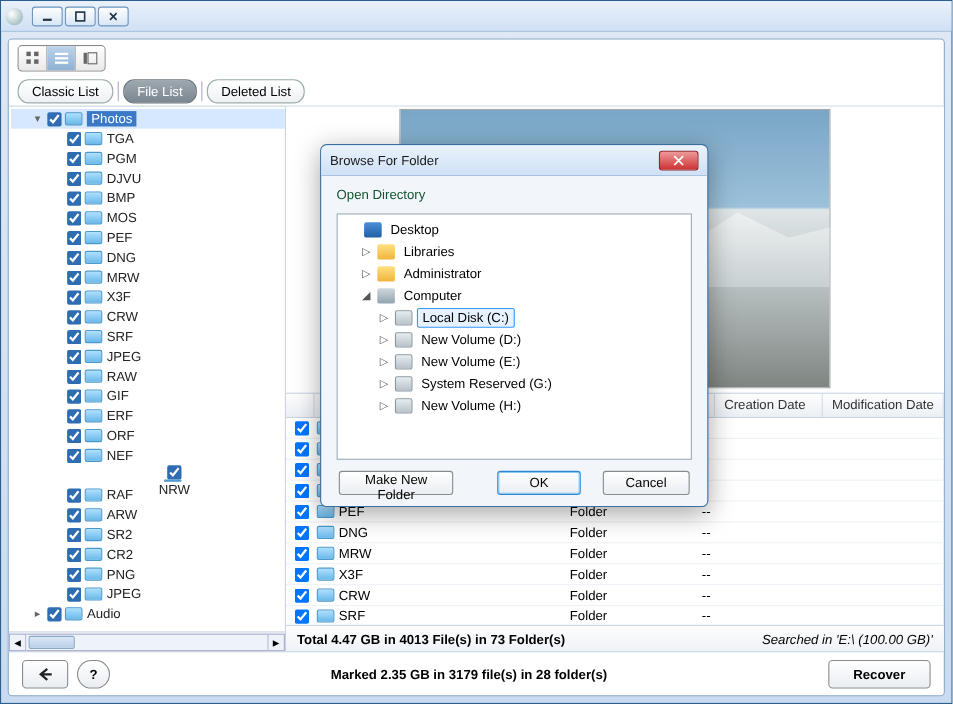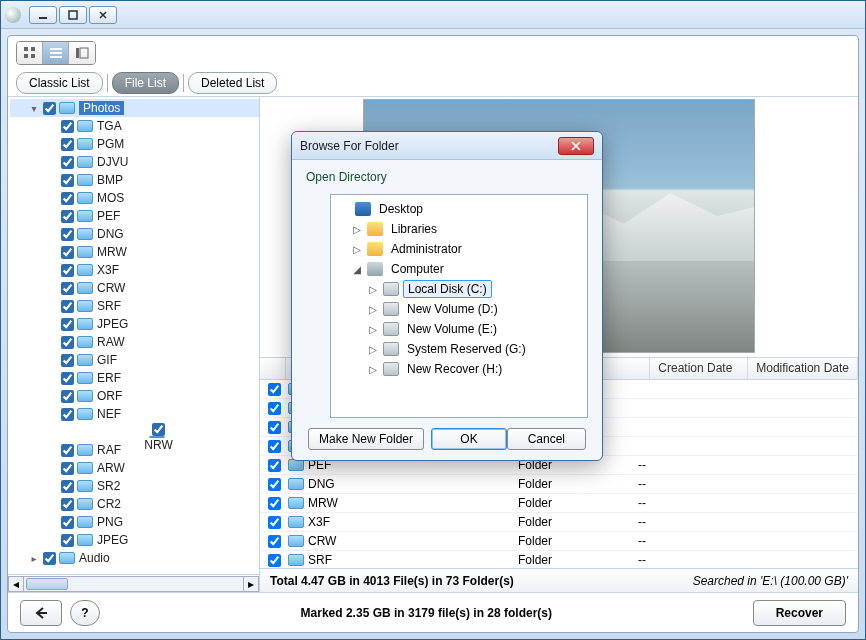--- a/index.html
+++ b/index.html
@@ -58,38 +58,38 @@
 .tr .td3{width:120px;} .tr .td4{width:100px;}
 .tr .ficon2 { width:16px; height:12px; background:linear-gradient(#aee0ff,#6ab8e8); border:1px solid #4a98cc; border-radius:2px;}
 .stat { height:24px; border-top:1px solid #c8d4e2; background:linear-gradient(#fdfdfd,#eef2f7); display:flex; align-items:center; padding:0 10px; font-weight:bold; }
 .stat .r { margin-left:auto; font-weight:normal; font-style:italic; }
 
 .bottom { height:40px; display:flex; align-items:center; padding:0 12px; gap:8px; border-top:1px solid #c8d4e2; }
 .btn { height:26px; padding:0 14px; border:1px solid #8a8a8a; border-radius:4px; background:linear-gradient(#fff,#e9edf2); cursor:pointer; }
 .iconbtn { width:42px; display:flex; align-items:center; justify-content:center;}
 .bottom .marked { flex:1; text-align:center; font-weight:bold; }
 
-.dialog { position:absolute; left:290px; top:130px; width:312px; height:330px; background:#f2f6fb; border:1px solid #3b6ea0; border-radius:6px; box-shadow:0 6px 24px rgba(0,0,0,.35); display:flex; flex-direction:column; }
+.dialog { position:absolute; left:290px; top:130px; width:353px; height:330px; background:#f2f6fb; border:1px solid #3b6ea0; border-radius:6px; box-shadow:0 6px 24px rgba(0,0,0,.35); display:flex; flex-direction:column; }
 .dlg-title { height:28px; background:linear-gradient(#eaf2fc,#cfe1f5); border-bottom:1px solid #a9c3de; display:flex; align-items:center; padding:0 8px; border-radius:6px 6px 0 0;}
 .dlg-title .t { flex:1; color:#1a1a1a;}
 .dlg-close { width:36px; height:18px; background:linear-gradient(#e99,#c33); border:1px solid #922; border-radius:3px; display:flex; align-items:center; justify-content:center; color:#fff; cursor:pointer;}
 .dlg-body { padding:10px 14px 8px; flex:1; display:flex; flex-direction:column; }
 .dlg-label { color:#14532d; margin-bottom:10px; }
-.dlg-tree { flex:1; background:#fff; border:1px solid #9ab; overflow:auto; padding:4px 2px;margin-left:24px;}
+.dlg-tree { flex:1; background:#fff; border:1px solid #9ab; overflow:auto; padding:4px 2px;}
 .dnode { display:flex; align-items:center; height:20px; white-space:nowrap;}
 .dnode .exp { width:12px; text-align:center; color:#555; font-size:10px;}
 .dnode .ic { width:16px; height:14px; margin:0 4px; }
 .dnode .ic.desktop{ background:linear-gradient(#4a90d9,#1e5fa6); border-radius:2px;}
 .dnode .ic.lib{ background:linear-gradient(#ffe082,#f0b43c); border-radius:2px;}
 .dnode .ic.user{ background:linear-gradient(#ffe082,#f0b43c); border-radius:2px;}
 .dnode .ic.comp{ background:linear-gradient(#cfd8dc,#90a4ae); border-radius:2px;}
 .dnode .ic.drive{ background:linear-gradient(#e6ecef,#b7c2c8); border:1px solid #8a98a0; border-radius:2px;}
 .dnode .txt { padding:1px 4px; }
 .dnode .txt.sel { border:1px solid #3399ff; background:#e6f2ff; border-radius:2px;}
-.dlg-buttons { display:flex; gap:0; padding:10px 2px 2px; align-items:flex-start;}
+.dlg-buttons { display:flex; gap:20px; padding:10px 2px 2px; align-items:flex-start;}
 .dbtn { height:22px; border:1px solid #8a8a8a; border-radius:3px; background:linear-gradient(#fff,#e9edf2); cursor:pointer; padding:0 10px; }
 .dbtn.primary { border:1px solid #2f88d4; box-shadow:0 0 0 1px #8cc6f3 inset; padding:0 28px;}
 .dlg-buttons .spacer{flex:1;}
 
 input[type=checkbox]{ margin:0; }
 </style>
 </head>
 <body>
 
 <div class="window">
@@ -495,21 +495,21 @@
               <span class="txt">New Volume (E:)</span>
             </div>
             <div class="dnode" style="padding-left: 34px;">
               <span class="exp">▷</span>
               <span class="ic drive"></span>
               <span class="txt">System Reserved (G:)</span>
             </div>
             <div class="dnode" style="padding-left: 34px;">
               <span class="exp">▷</span>
               <span class="ic drive"></span>
-              <span class="txt">New Recover (H:)</span>
+              <span class="txt">New Volume (H:)</span>
             </div>
           </div>
       </div>
       <div class="dlg-buttons">
         <button class="dbtn">Make New Folder</button>
         <div class="spacer"></div>
         <button class="dbtn primary">OK</button>
         <button class="dbtn" style="padding:0 20px">Cancel</button>
       </div>
     </div>

